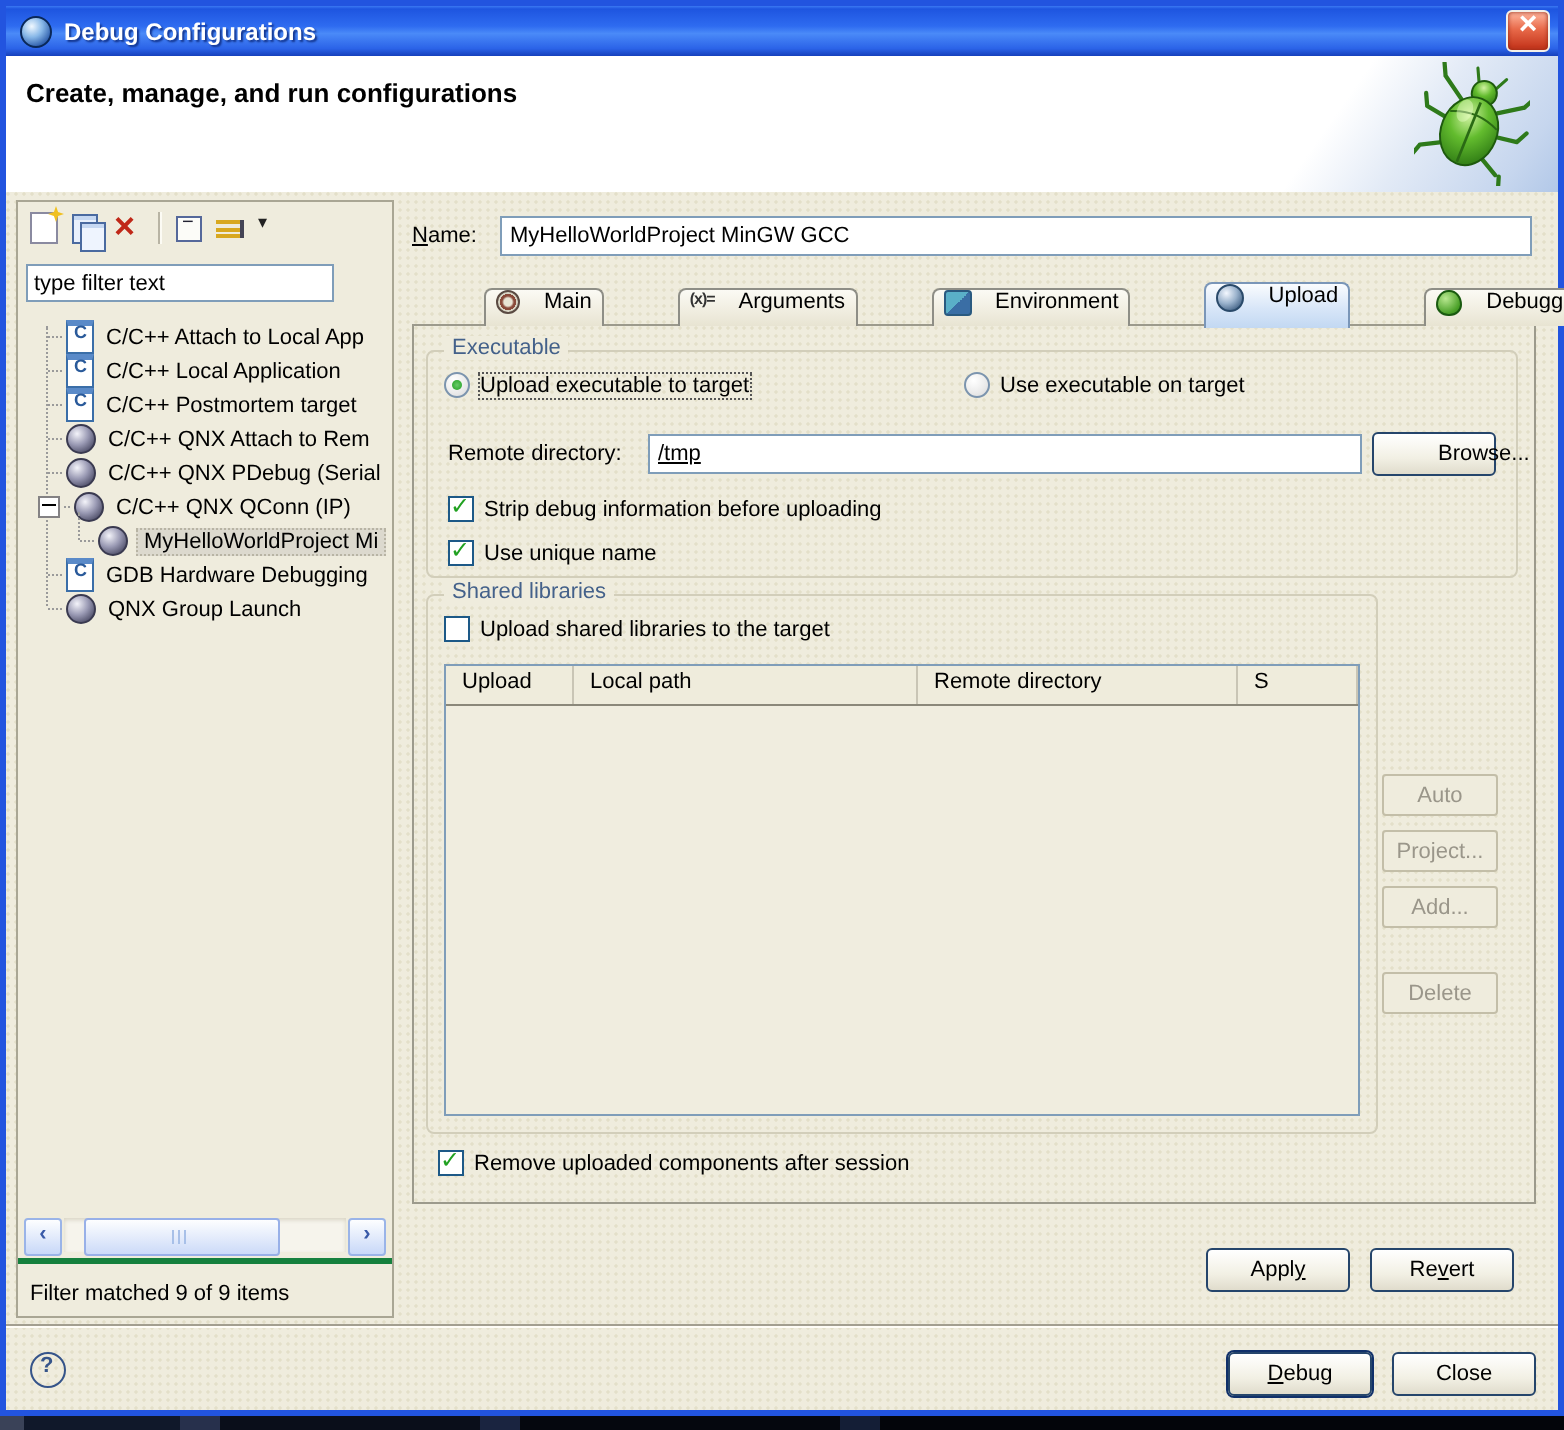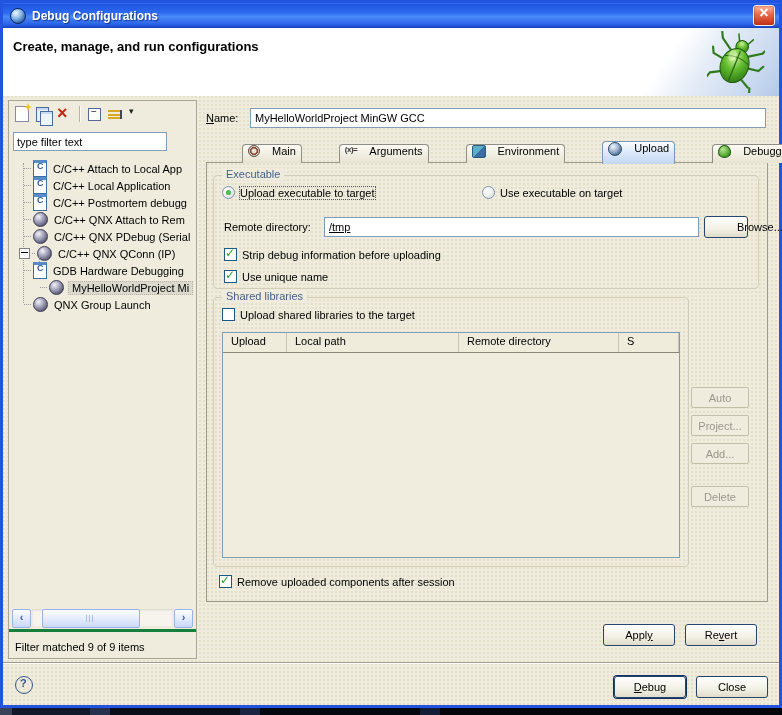--- a/index.html
+++ b/index.html
@@ -210,47 +210,47 @@
               <span class="tlabel">C/C++ Attach to Local App</span>
             </div>
             <div class="trow">
               <span class="stub"></span>
               <span class="ticon ic-c"></span>
               <span class="tlabel">C/C++ Local Application</span>
             </div>
             <div class="trow">
               <span class="stub"></span>
               <span class="ticon ic-c"></span>
-              <span class="tlabel">C/C++ Postmortem debugg</span>
+              <span class="tlabel">C/C++ Postmortem target</span>
             </div>
             <div class="trow">
               <span class="stub"></span>
               <span class="ticon ic-qnx"></span>
               <span class="tlabel">C/C++ QNX Attach to Rem</span>
             </div>
             <div class="trow">
               <span class="stub"></span>
               <span class="ticon ic-qnx"></span>
               <span class="tlabel">C/C++ QNX PDebug (Serial</span>
             </div>
             <div class="trow parent">
               <span class="expander"></span>
               <span class="stub"></span>
               <span class="ticon ic-qnx"></span>
               <span class="tlabel">C/C++ QNX QConn (IP)</span>
             </div>
+            <div class="trow child">
+              <span class="stub"></span>
+              <span class="ticon ic-qnx"></span>
+              <span class="tlabel sel">MyHelloWorldProject Mi</span>
+            </div>
             <div class="trow">
               <span class="stub"></span>
               <span class="ticon ic-c"></span>
               <span class="tlabel">GDB Hardware Debugging</span>
-            </div>
-            <div class="trow child">
-              <span class="stub"></span>
-              <span class="ticon ic-qnx"></span>
-              <span class="tlabel sel">MyHelloWorldProject Mi</span>
             </div>
             <div class="trow">
               <span class="stub"></span>
               <span class="ticon ic-qnx"></span>
               <span class="tlabel">QNX Group Launch</span>
             </div>
           </div>
 
           <div class="hscroll">
             <span class="sb-btn">‹</span>
@@ -314,21 +314,21 @@
               <span class="xp-radio on"></span>
               <span class="focus-label">Upload executable to target</span>
             </div>
             <div class="ctl-row" style="top:10px;left:268px;">
               <span class="xp-radio"></span>
               <span>Use executable on target</span>
             </div>
             <div class="ctl-row" style="top:40px;left:10px;right:10px;">
               <span style="width:95px;">Remote directory:</span>
               <input class="xp-input" style="flex: 1 1 0%; text-decoration: underline;" value="/tmp">
-              <button class="xp-btn" style="width:44px;padding-left:32px;">Browse...</button>
+              <button class="xp-btn" style="width:62px;padding-left:32px;">Browse...</button>
             </div>
             <div class="ctl-row" style="top:72px;left:10px;">
               <span class="xp-check on"></span>
               <span>Strip debug information before uploading</span>
             </div>
             <div class="ctl-row" style="top:94px;left:10px;">
               <span class="xp-check on"></span>
               <span>Use unique name</span>
             </div>
           </div>

